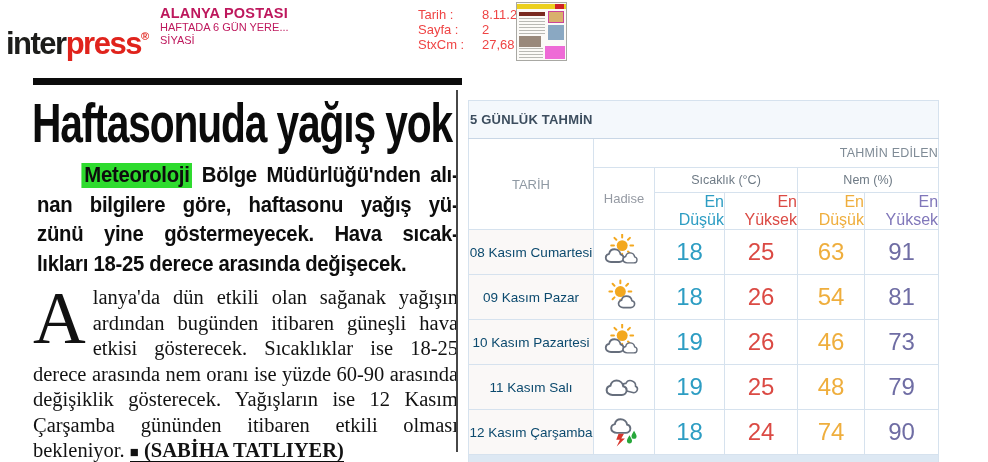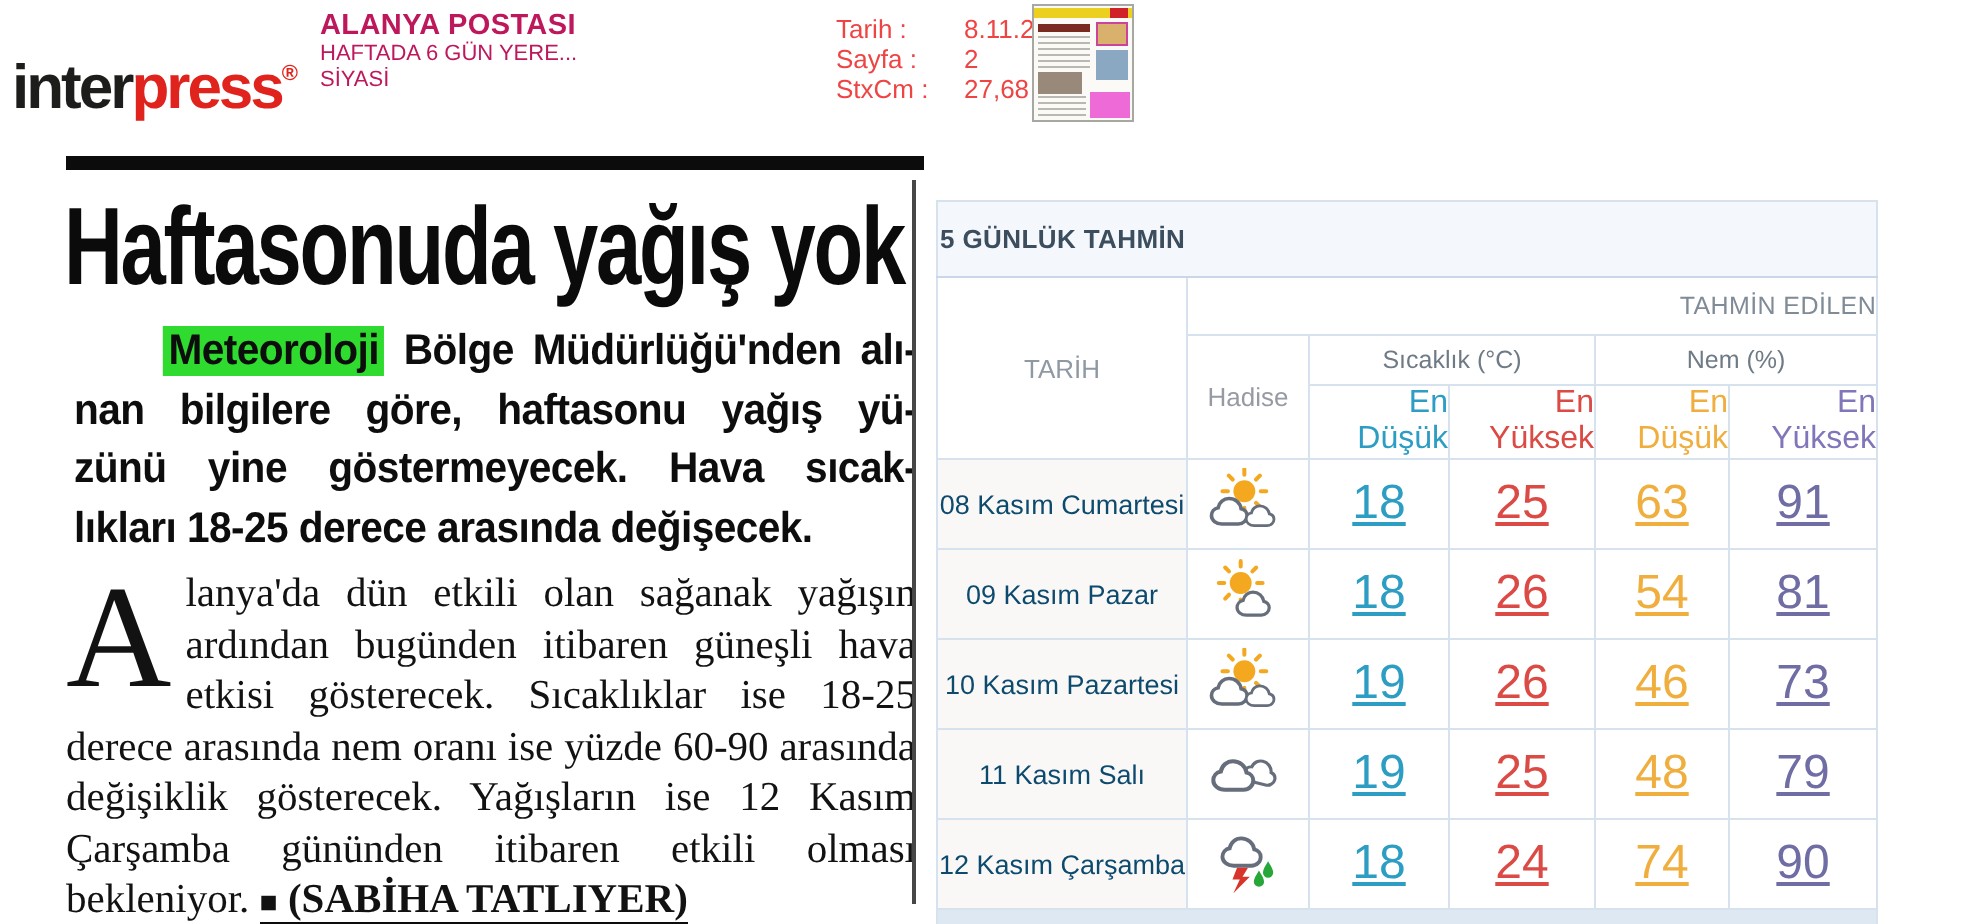--- a/index.html
+++ b/index.html
@@ -75,21 +75,21 @@
   .h-tahmin { height:29px; font-size:12.5px; color:#7f8b96; text-align:right; letter-spacing:.2px; }
   .h-hadise { font-size:13px; color:#959aa3; text-align:center; }
   .h-group  { height:25px; font-size:12.5px; color:#6e7a85; text-align:center; }
   .h-subs th { height:20px; font-size:16px; text-align:right; }
   .c-blue   { color:#2d9dc3; }
   .c-red    { color:#db4a44; }
   .c-orange { color:#efae3d; }
   .c-purple { color:#8077ba; }
   .drow td { height:45px; text-align:center; vertical-align:middle; }
   .drow .date { font-size:13.5px; color:#0c4a6e; background:#faf8f7; }
-  .drow .v { font-size:24px;text-decoration:underline; }
+  .drow .v { font-size:24px; }
   .drow .v.c-purple { color:#6f6da4; }
   .drow .icon svg { display:block; margin:0 auto; }
   .t-foot td { height:17px; background:#dde8f3; }
 </style>
 </head>
 <body>
 
 <svg width="0" height="0" style="position:absolute" aria-hidden="true">
   <defs>
     <path id="cloudp" d="M7 17 C3 17 0 14.5 0 11.4 C0 8.8 1.9 6.6 4.5 6.1 C5.1 2.6 8.1 0 11.7 0 C15.8 0 19.2 2.9 19.8 6.8 C22.1 7.3 23.8 9.2 23.8 11.5 C23.8 14.5 21.2 17 18 17 Z"></path>

